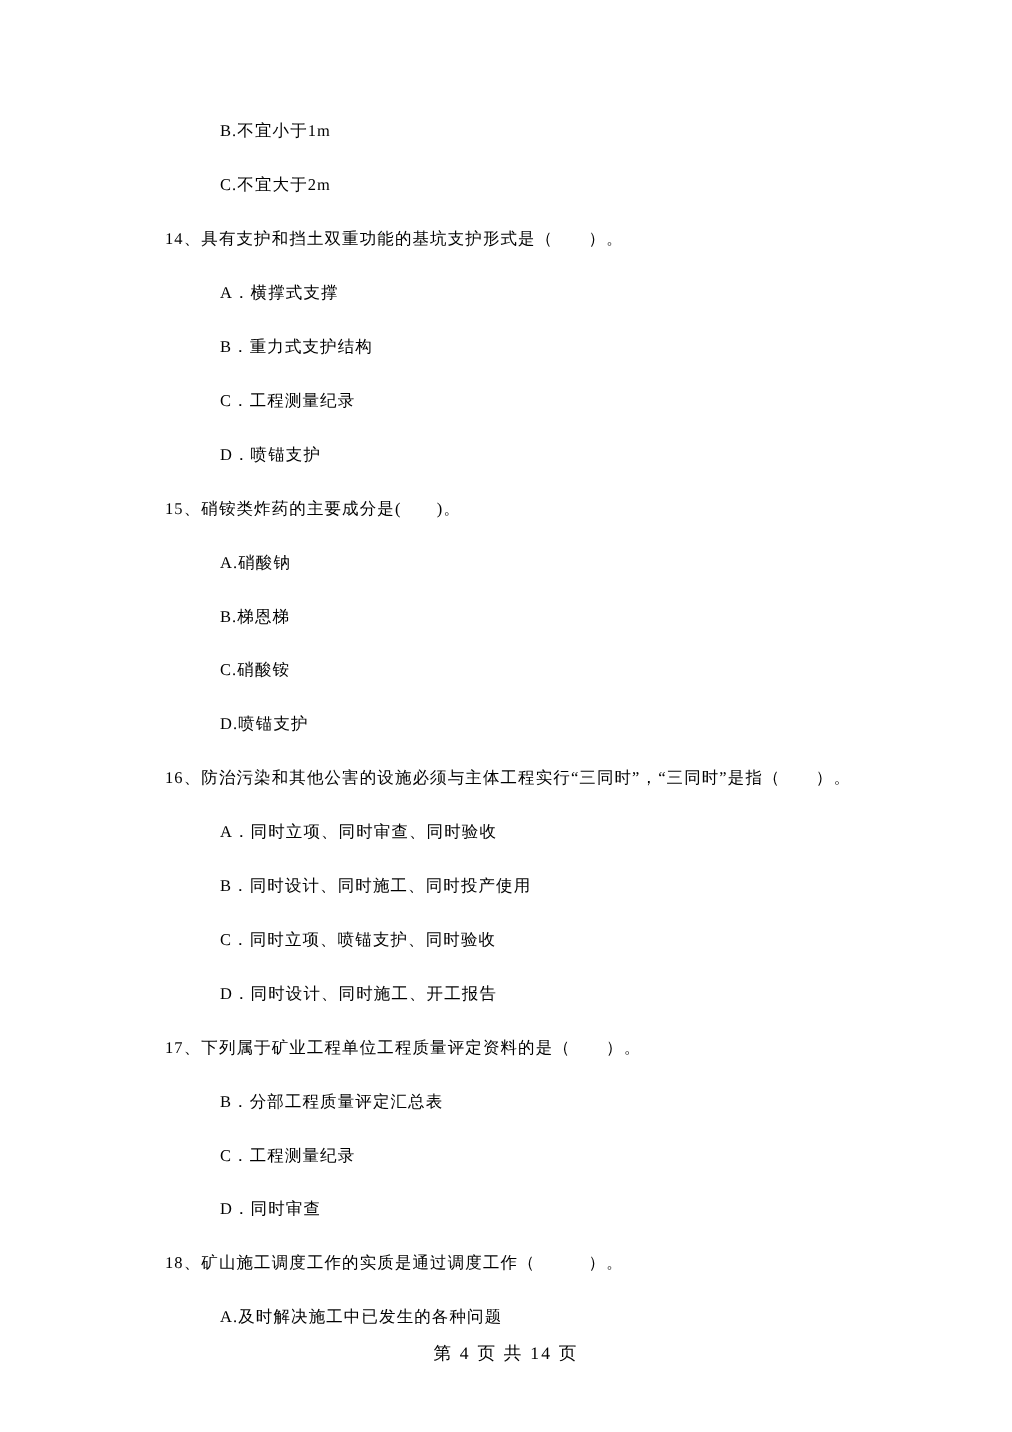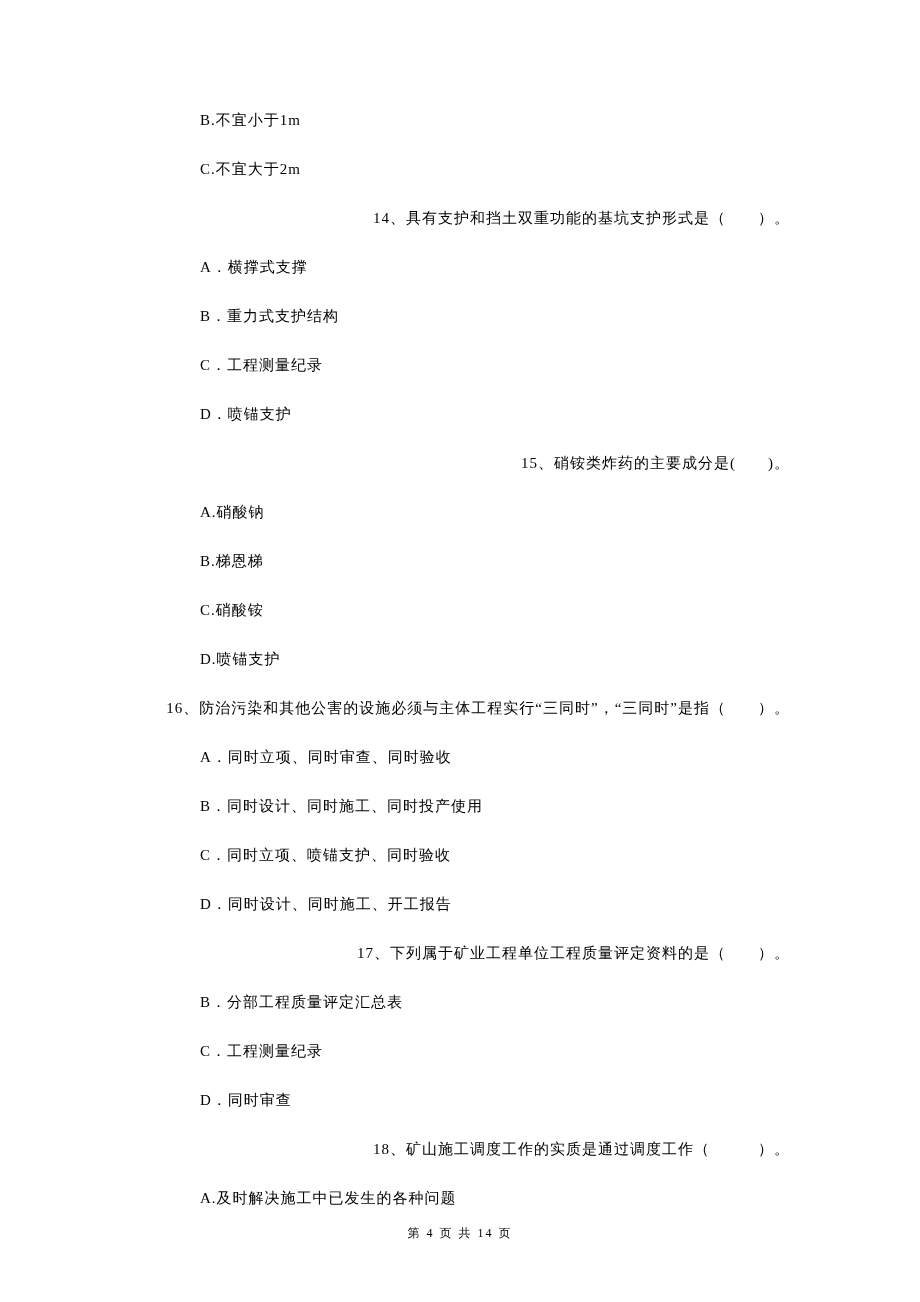--- a/index.html
+++ b/index.html
@@ -18,29 +18,28 @@
       padding: 110px 130px 0 150px;
     }
     .option {
       padding-left: 50px;
       margin-bottom: 28px;
       letter-spacing: 1px;
     }
     .question {
       margin-bottom: 28px;
       letter-spacing: 1px;
-      text-align: right;
     }
     .footer {
       position: absolute;
       bottom: 60px;
       left: 0;
       right: 0;
       text-align: center;
-      font-size: 12px;
+      font-size: 16px;
       letter-spacing: 2px;
     }
   </style>
 </head>
 <body>
 
 <div class="page">
 
   <div class="option">B.不宜小于1m</div>
   <div class="option">C.不宜大于2m</div>

